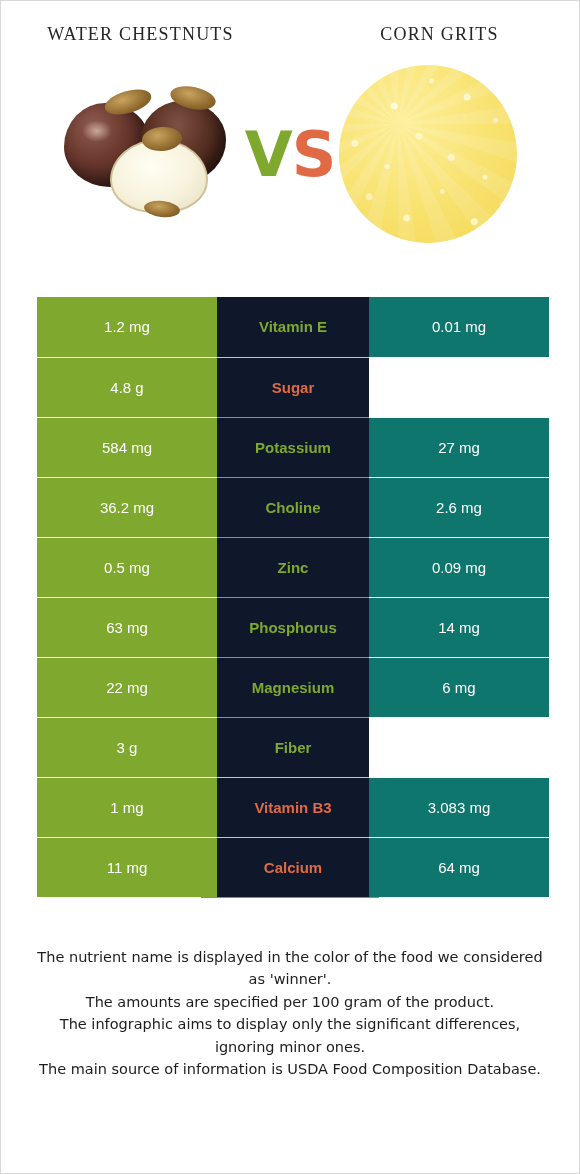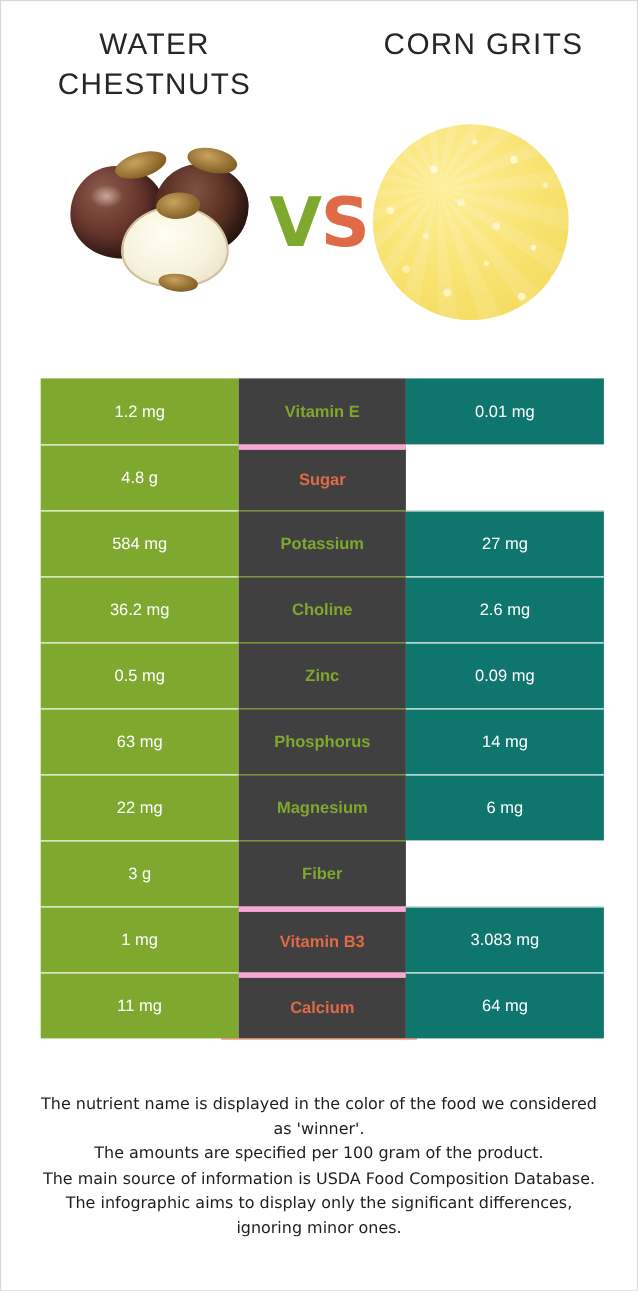--- a/index.html
+++ b/index.html
@@ -27,22 +27,22 @@
     padding: 22px 14px 0 14px;
   }
   .header-col {
     flex: 1 1 0;
     text-align: center;
   }
   .header-col.left { padding-right: 24px; }
   .header-col.right { padding-left: 24px; }
 
   .food-title {
-    font-family: Liberation Sans, sans-serif;
-    font-size: 27px;
+    font-family: Liberation Serif, serif;
+    font-size: 18px;
     font-weight: 300;
     letter-spacing: 1.2px;
     color: #262626;
     line-height: 1.32;
     text-transform: uppercase;
   }
 
   
   .image-row {
     position: relative;
@@ -178,26 +178,26 @@
     font-weight: 400;
     border-top: 1px solid #ffffff;
   }
   .cell-left  { background: #7FA82E; }
   .cell-right { background: #0f766e; }
   .trow:first-child .cell-left,
   .trow:first-child .cell-right { border-top: 0; }
 
   .cell-mid {
     width: 152px;
-    background: #404040;
+    background: #0f172a;
     font-weight: bold;
     font-size: 15px;
   }
   .cell-mid.win-green { color: #7FA82E; border-top: 1px solid #7FA82E; }
-  .cell-mid.win-orange { color: #E06A45; border-top: 5px solid #f9a8d4; }
+  .cell-mid.win-orange { color: #E06A45; border-top: 1px solid #f9a8d4; }
   .trow:first-child .cell-mid { border-top: 0; }
 
   .table-foot {
     width: 538px;
     margin: 0 auto;
     display: flex;
   }
   .table-foot .fl { width: 180px; }
   .table-foot .fm { width: 178px; height: 1px; }
   .table-foot .fr { width: 180px; }
@@ -313,17 +313,17 @@
 
   <div class="table-foot">
     <div class="fl"></div>
     <div class="fm win-orange"></div>
     <div class="fr"></div>
   </div>
 
   <div class="footer">
     <p>The nutrient name is displayed in the color of the food we considered as 'winner'.</p>
     <p>The amounts are specified per 100 gram of the product.</p>
+    <p>The infographic aims to display only the significant differences, ignoring minor ones.</p>
     <p>The main source of information is USDA Food Composition Database.</p>
-    <p>The infographic aims to display only the significant differences, ignoring minor ones.</p>
   </div>
 
 </div>
 
 </body></html>

